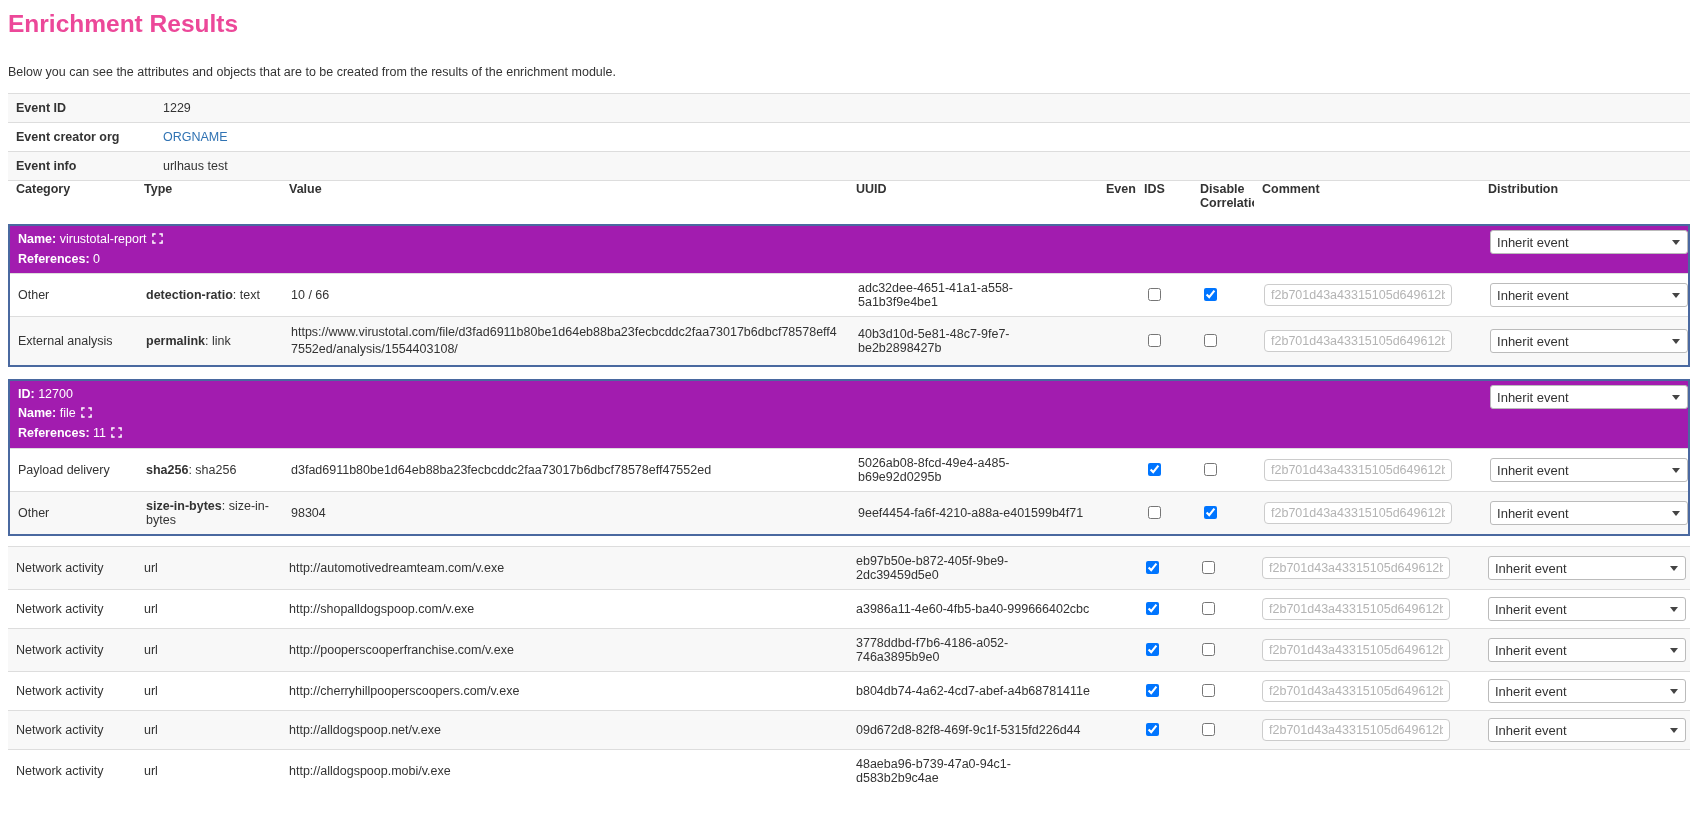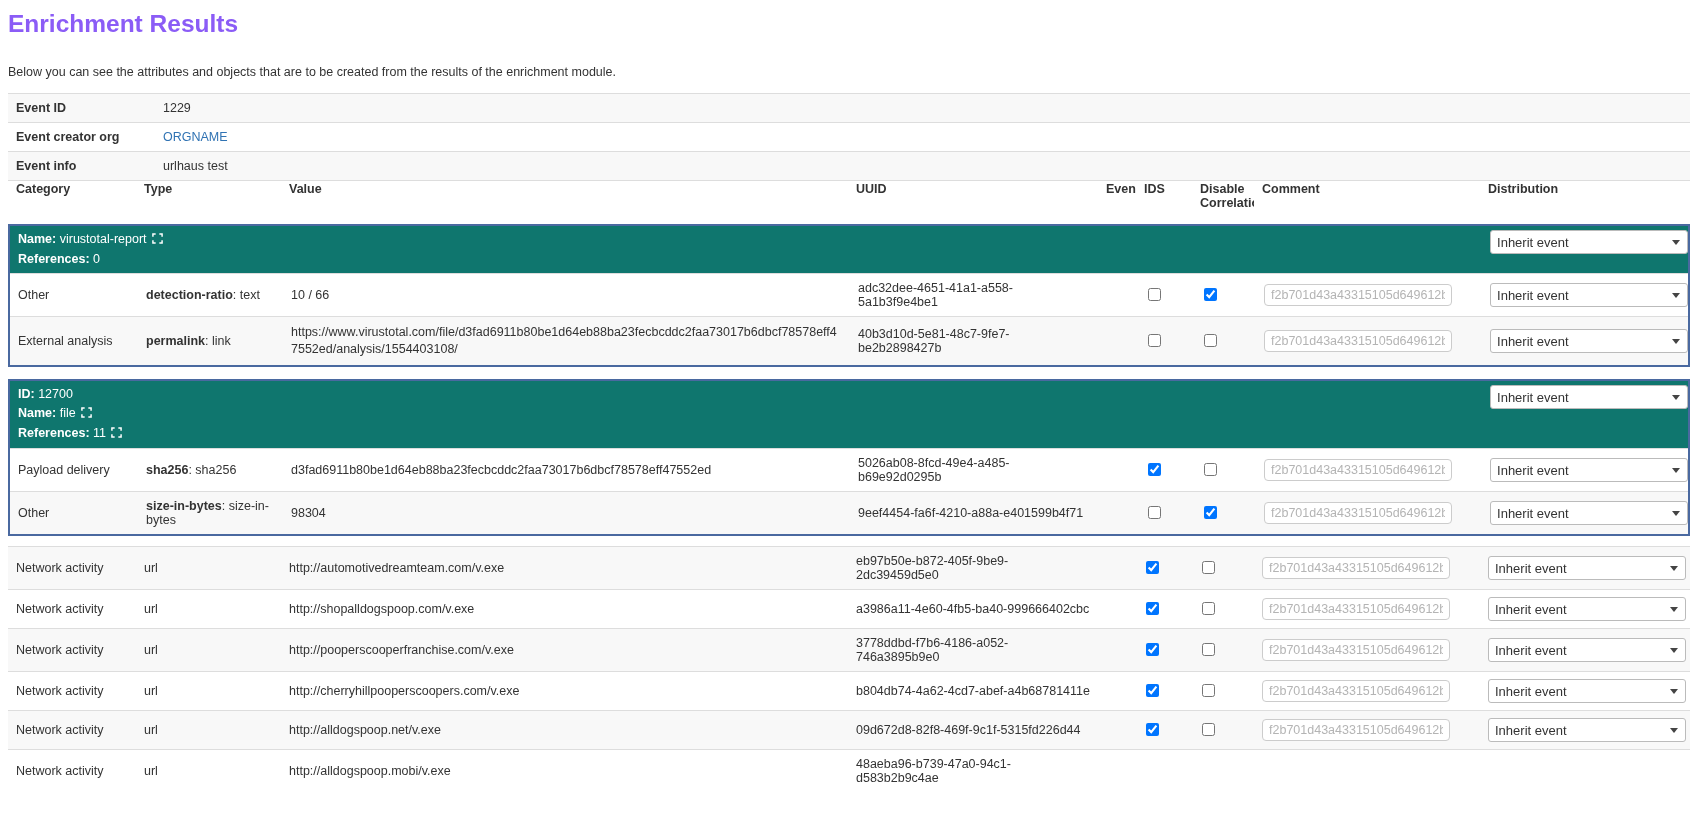--- a/index.html
+++ b/index.html
@@ -3,21 +3,21 @@
 <meta charset="utf-8">
 <style>
   * { box-sizing: border-box; }
   html, body { margin:0; padding:0; background:#fff; }
   body {
     font-family: "Liberation Sans", "DejaVu Sans", sans-serif;
     font-size: 12.5px; color:#333;
     width: 1698px; height: 821px; overflow: hidden;
     padding: 6px 8px 0 8px;
   }
-  h1.page-title { font-size: 24.5px; font-weight: bold; margin: 4px 0 0 0; color:#8b5cf6; }
+  h1.page-title { font-size: 24.5px; font-weight: bold; margin: 4px 0 0 0; color:#ec4899; }
   .description { margin: 27px 0 14px 0; }
 
   table { border-collapse: collapse; table-layout: fixed; width: 1682px; }
   td, th { padding: 7px 8px; text-align: left; vertical-align: middle; overflow: hidden; }
   tr td, tr th { border-top: 1px solid #ddd; }
 
   
   .info-table .lbl { width: 147px; font-weight: bold; }
   .info-table tr:nth-child(odd) td { background: #f8f8f8; }
   a.org-link { color: #3073b3; text-decoration: none; text-align: right; }
@@ -34,21 +34,21 @@
   col.c-dist { width: auto; }
 
   .hdr-table th { font-weight: bold; vertical-align: top; padding-top: 1px; padding-bottom: 14px; }
 
   
   .obj-section { border: 2px solid #4a69a0; }
   .obj-section + .obj-section { margin-top: 12px; }
   .obj-section table { width: 1678px; }
   .obj-table tr:first-child td { border-top: none; }
   .obj-table tbody tr:nth-child(odd):not(.obj-head) td { background:#f8f8f8; }
-  tr.obj-head td { background: #0f766e; color: #fff; border-top: none; padding: 4px 8px; vertical-align: top; }
+  tr.obj-head td { background: #a21caf; color: #fff; border-top: none; padding: 4px 8px; vertical-align: top; }
   .oh-line { line-height: 17px; padding: 1px 0; white-space: nowrap; }
   .oh-label { font-weight: bold; }
   .expand-icon { display:inline-block; vertical-align: -1px; margin-left: 5px; cursor: pointer; }
 
   
   .net-table { margin-top: 10px; }
   .net-table tbody tr:nth-child(odd) td { background:#f8f8f8; }
 
   td.cell-val { word-break: break-all; line-height: 17px; }
   .type-bold { font-weight: bold; margin-top: 40px; }

